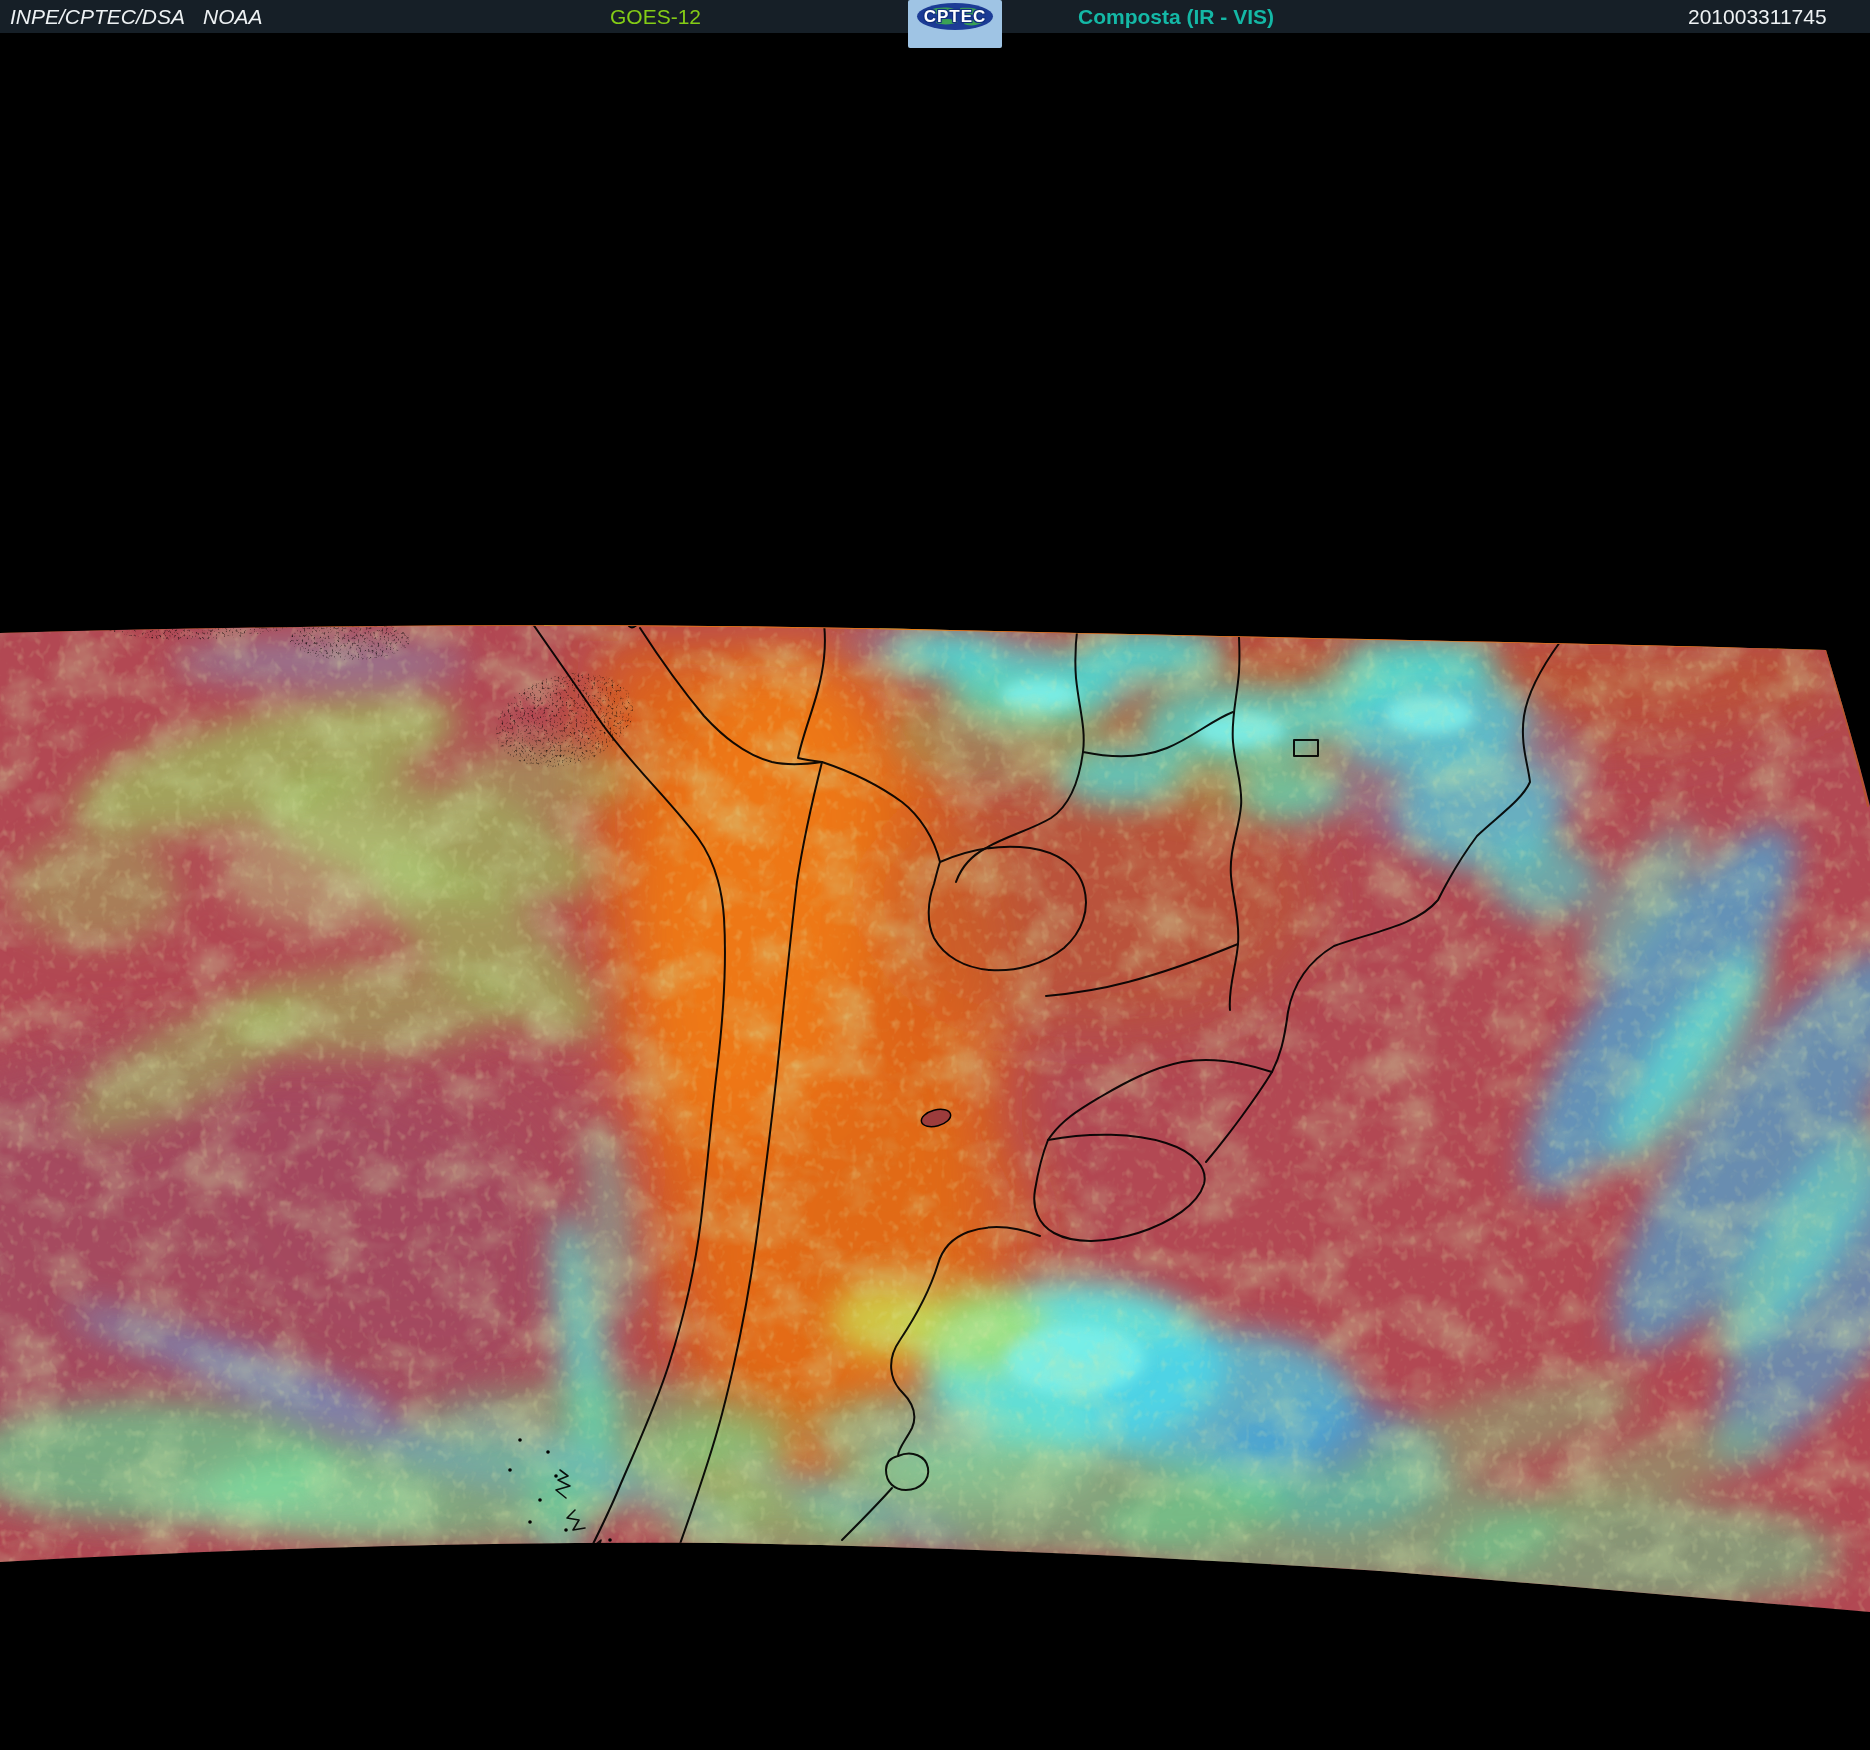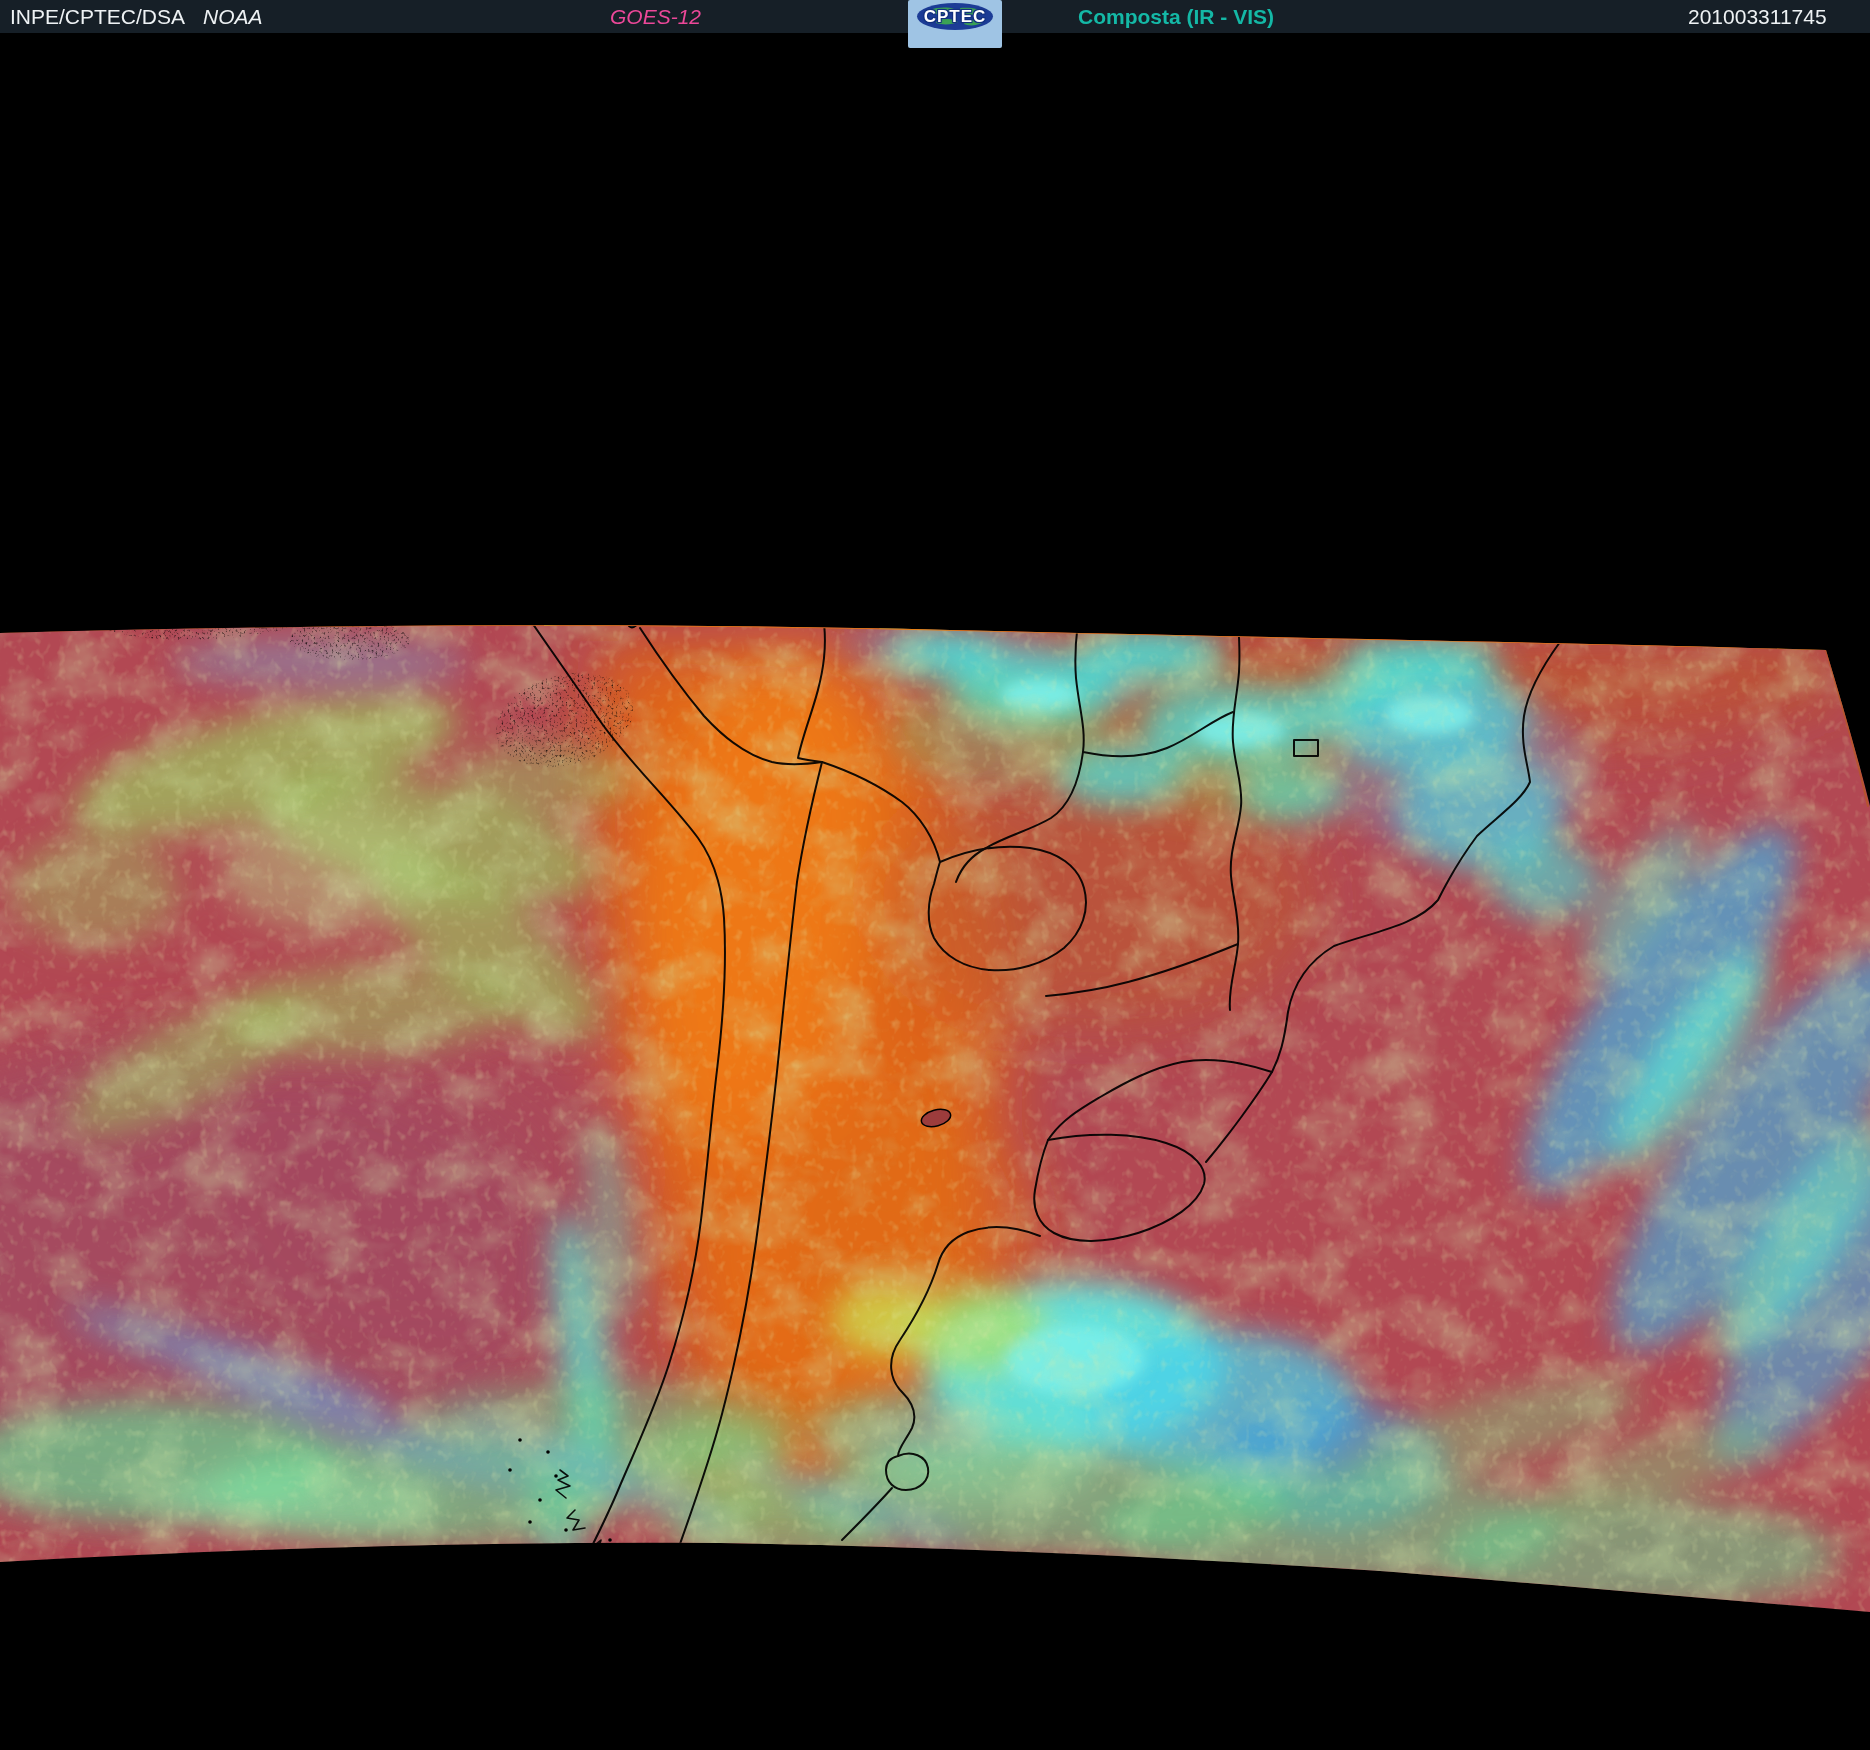--- a/index.html
+++ b/index.html
@@ -1,21 +1,21 @@
 <!DOCTYPE html>
 <html><head>
 <meta charset="utf-8">
 <style>
   html,body{margin:0;padding:0;background:#000;}
   .screen{position:relative;width:1870px;height:1750px;background:#000;overflow:hidden;
           font-family:"Liberation Sans", sans-serif;}
   
   .topbar{position:absolute;left:0;top:0;width:1870px;height:33px;}
   .topbar .lbl{position:absolute;top:0;height:33px;line-height:33px;font-size:21px;white-space:nowrap;}
-  .lbl-agency{left:10px;}
+  .lbl-agency{left:10px;font-style:italic;}
   .lbl-noaa{left:203px;font-style:italic;}
   .lbl-sat{left:610px;}
   .lbl-product{left:1078px;}
   .lbl-time{left:1688px;}
   
   .logo{position:absolute;left:908px;top:0;width:94px;height:48px;
         background:linear-gradient(#bcd9f2,#6f9cc8);border-radius:2px;}
   .logo svg{position:absolute;left:0;top:0;}
   .logo .logo-text{position:absolute;left:0;top:0;width:94px;height:33px;line-height:33px;
         text-align:center;font-size:17px;font-weight:bold;letter-spacing:1px;color:#fff;
@@ -24,21 +24,21 @@
   .scene{position:absolute;left:0;top:0;width:1870px;height:1750px;}
 </style>
 </head>
 <body>
 
 <div class="screen">
 
   <header class="topbar" style="background: rgb(22, 31, 39);">
     <span class="lbl lbl-agency" style="color: rgb(238, 242, 244);">INPE/CPTEC/DSA</span>
     <span class="lbl lbl-noaa" style="color: rgb(238, 242, 244);">NOAA</span>
-    <span class="lbl lbl-sat" style="color: #ec4899; font-style: italic;">GOES-12</span>
+    <span class="lbl lbl-sat" style="color: #84cc16;">GOES-12</span>
     <span class="lbl lbl-product" style="color: #14b8a6; font-weight: bold;">Composta (IR - VIS)</span>
     <span class="lbl lbl-time" style="color: rgb(238, 242, 244); text-align: center;">201003311745</span>
 
     <div class="logo" style="background: rgb(159, 196, 228);">
       <svg width="94" height="33" viewBox="0 0 94 33">
         <ellipse cx="47" cy="16.5" rx="38" ry="13.5" fill="#1c3c96"></ellipse>
         <path d="M22,10 C30,7 40,7 46,9 C42,13 34,15 27,14 Z M52,8 C62,7 72,9 76,12 C70,15 60,16 54,14 Z M30,19 C38,18 46,19 50,22 C44,25 34,25 28,23 Z M58,20 C66,19 72,21 74,23 C68,26 60,26 56,24 Z" opacity="0.9" fill="#3fae4c"></path>
       </svg>
       <span class="logo-text">CPTEC</span>
     </div>

